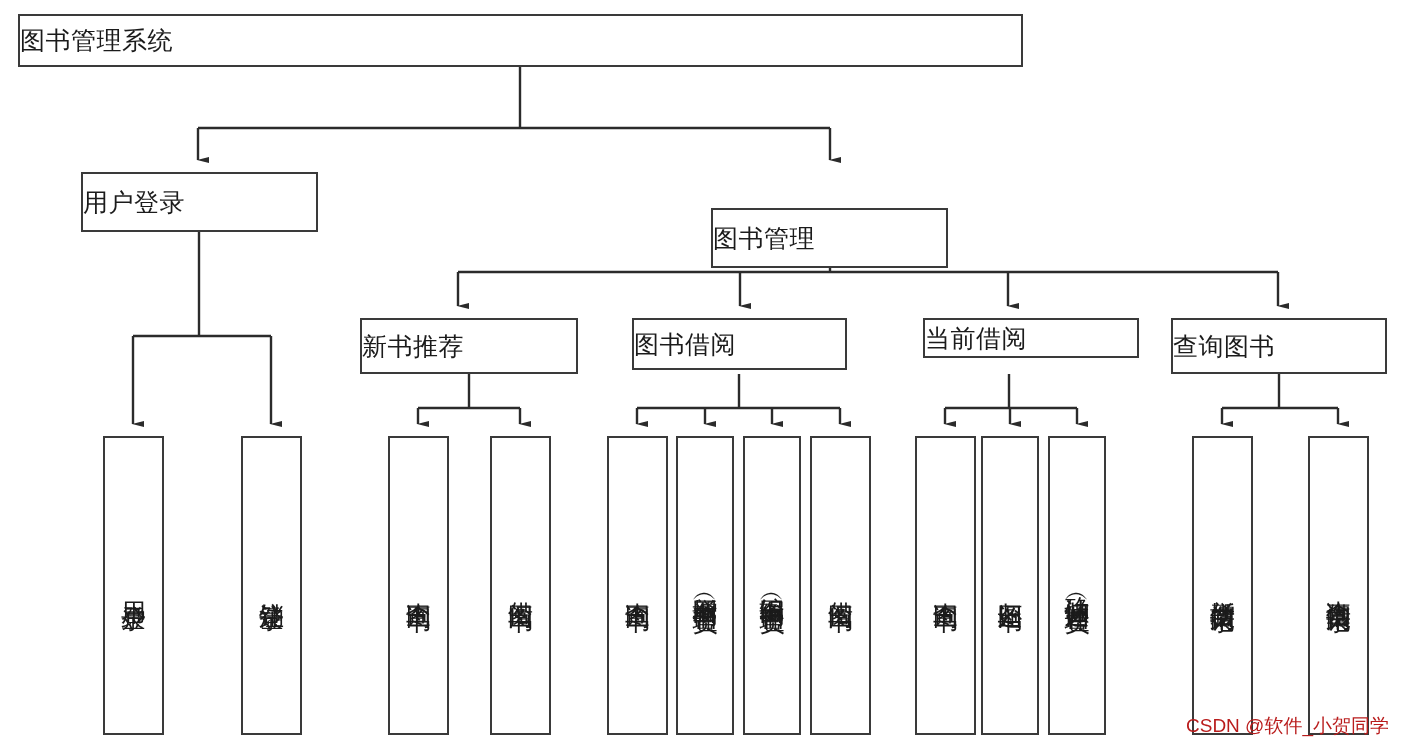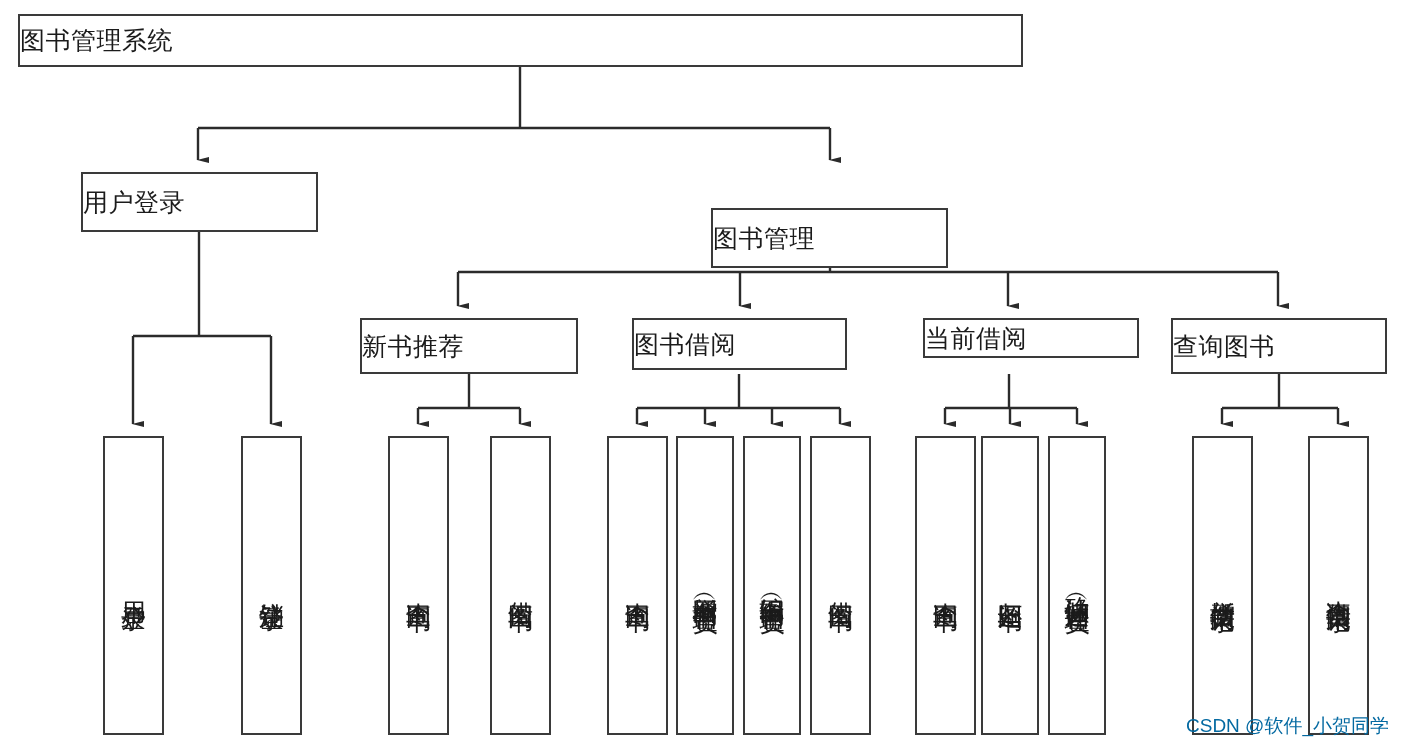--- a/index.html
+++ b/index.html
@@ -49,21 +49,21 @@
     line-height:1.08;
     letter-spacing:2px;
     white-space:nowrap;
   }
 
   #watermark{
     position:absolute;
     left:1186px;
     top:713px;
     font-size:19px;
-    color:#0369a1;
+    color:#b91c1c;
     white-space:nowrap;
     font-family:"Liberation Sans","DejaVu Sans",sans-serif;
   }
 </style>
 </head>
 <body>
 
 <div id="canvas">
 
   <svg class="edges" viewBox="0 0 1405 747">

